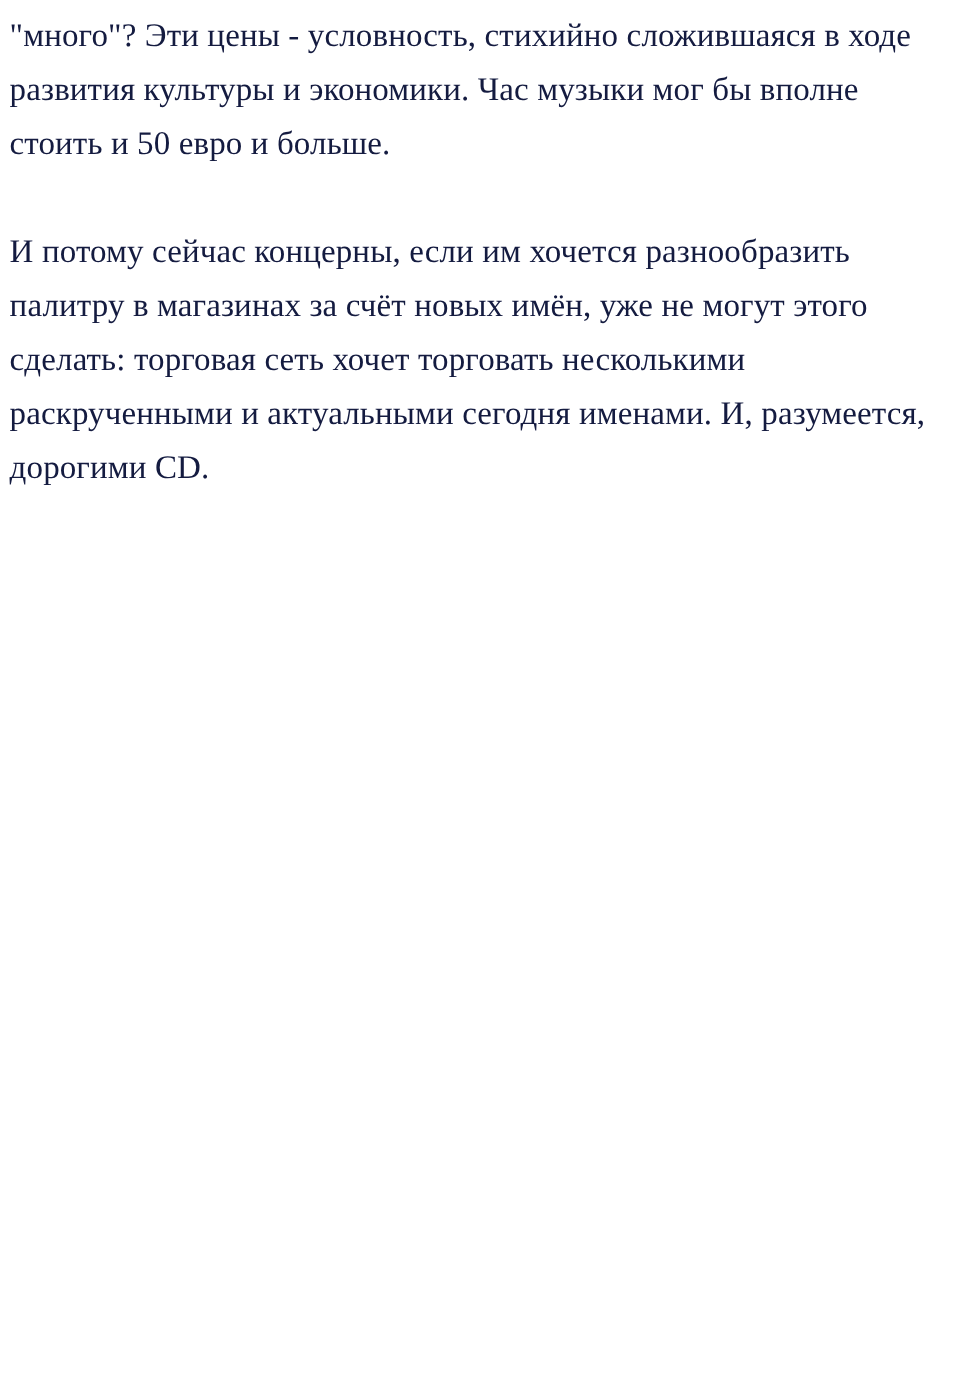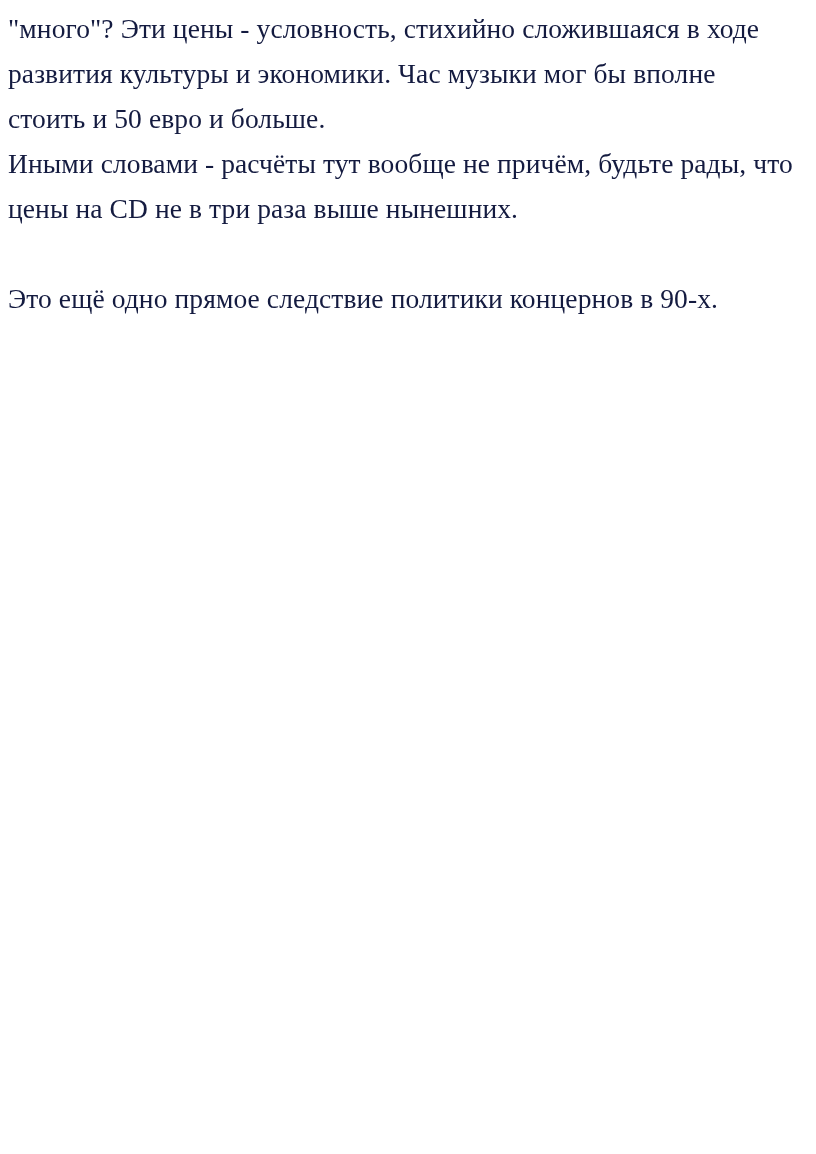--- a/index.html
+++ b/index.html
@@ -36,17 +36,16 @@
   .spacer {
     height: 45px;
   }
 </style>
 </head>
 <body>
 
 <div class="page">
   <div class="doc-body">
     <p class="para">"много"? Эти цены - условность, стихийно сложившаяся в ходе развития культуры и экономики. Час музыки мог бы вполне стоить и 50 евро и больше.</p>
-    <p class="para">Иными словами - расчёты тут вообще не причём, будьте рады, что цены на CD не в три раза выше нынешних.</p>
     <div class="spacer"></div>
-    <p class="para">Это ещё одно прямое следствие политики концернов в 90-х.</p>
+    <p class="para">И потому сейчас концерны, если им хочется разнообразить палитру в магазинах за счёт новых имён, уже не могут этого сделать: торговая сеть хочет торговать несколькими раскрученными и актуальными сегодня именами. И, разумеется, дорогими CD.</p>
   </div>
 </div>
 
 </body></html>

